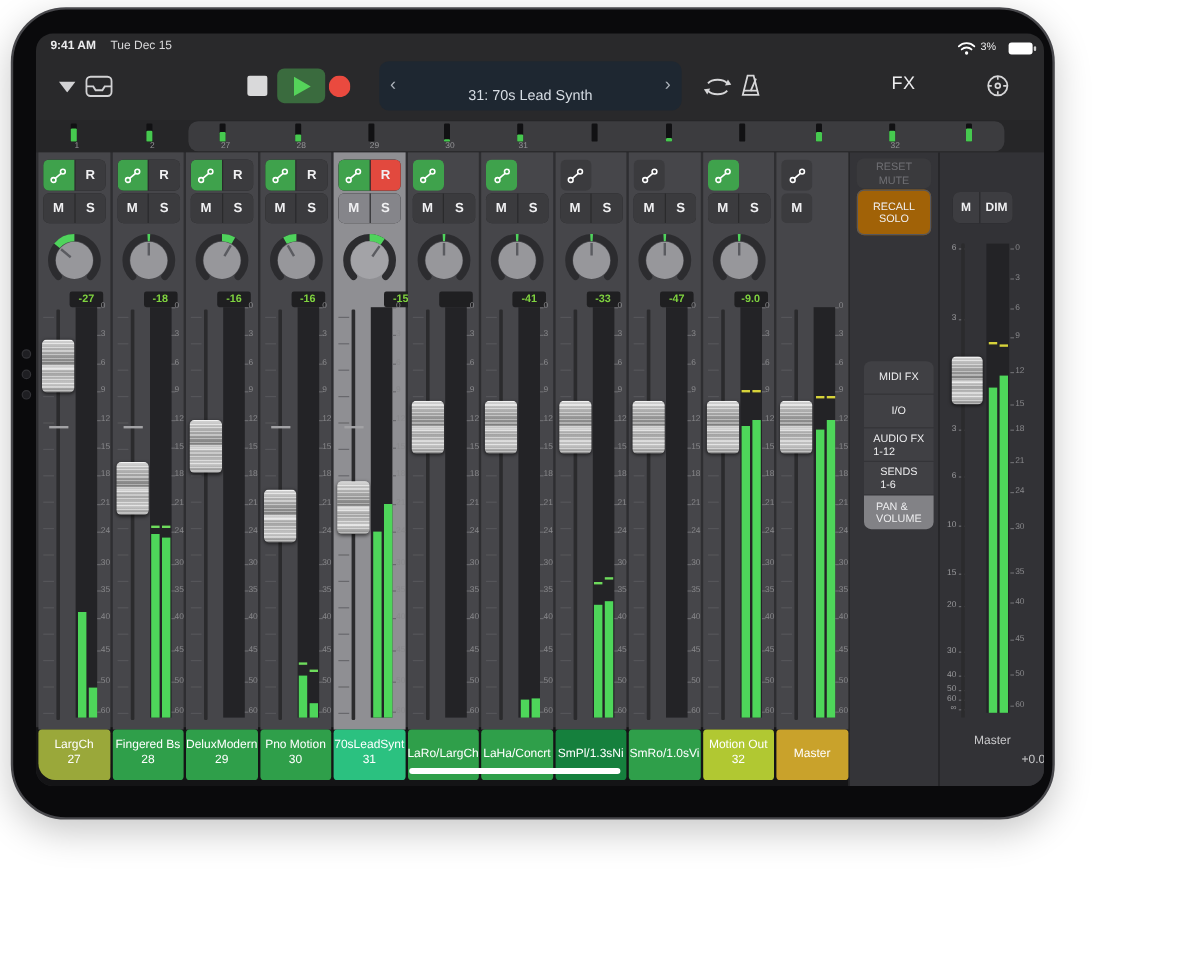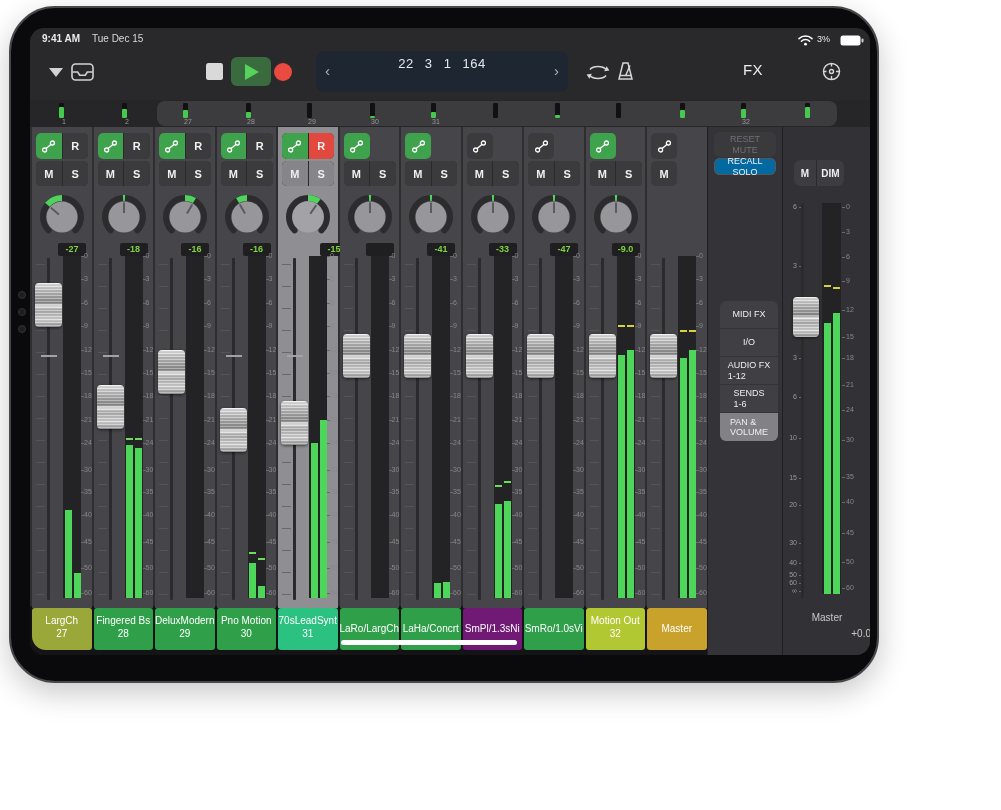--- a/index.html
+++ b/index.html
@@ -26,21 +26,21 @@
   .ov-fill{position:absolute;left:0;bottom:0;width:5px;background:#46c94f;border-radius:1px;}
   .ov-num{position:absolute;top:90px;width:20px;margin-left:-7px;text-align:center;font-size:7px;color:#97979a;}
   
   .mixer-bg{position:absolute;left:0;top:99px;width:677px;height:481px;background:#2e2e31;}
   .labelband{position:absolute;left:0;top:578px;width:677px;height:49px;background:#141416;}
   .right-panel{position:absolute;left:677px;top:99px;width:75px;height:528px;background:#343438;border-left:1px solid #202022;}
   .master-sec{position:absolute;left:752px;top:99px;width:88px;height:528px;background:#323236;border-left:1px solid #202022;}
   
   .rp-btn{position:absolute;left:6px;width:62px;border-radius:6px;display:flex;align-items:center;justify-content:center;text-align:center;font-size:9px;line-height:10.5px;white-space:pre-line;}
   .rp-reset{top:5px;height:25px;background:#3a3a3d;color:#707074;}
-  .rp-recall{top:31px;height:17px;background:#0369a1;color:#f0f0f2;box-shadow:inset 0 0 0 1px #57575b;}
+  .rp-recall{top:31px;height:38px;background:#a16207;color:#f0f0f2;box-shadow:inset 0 0 0 1px #57575b;}
   .vw-btn{position:absolute;left:12px;width:58px;height:27px;background:#404044;color:#ededef;font-size:9px;line-height:10.5px;display:flex;align-items:center;justify-content:center;text-align:left;white-space:pre-line;}
   .vw-sel{background:#828286;}
   
   .mdim{position:absolute;left:11px;top:33px;width:50px;height:26px;background:#2a2a2c;border-radius:6px;overflow:hidden;display:flex;gap:1px;}
   .mdim>div{background:#3d3d41;color:#f0f0f2;font-size:10px;font-weight:700;display:flex;align-items:center;justify-content:center;}
   .master-name{position:absolute;left:0px;top:485px;width:88px;text-align:center;font-size:10px;color:#c8c8ca;}
   .master-val{position:absolute;left:0px;top:501px;width:88px;text-align:right;font-size:10px;color:#c8c8ca;}
   
   .strip{position:absolute;top:99px;height:481px;background:#46464a;}
   .strip.sel{background:#8f8f93;}
@@ -114,21 +114,21 @@
     </div>
     <div class="tb-icon" style="left:244px;top:35px;width:18px;height:18px;">
       <svg width="18" height="18">
           <circle cx="9" cy="9" r="9" fill="#ea4a3f"></circle>
         </svg>
     </div>
 
     <div class="lcd">
       <div class="lcd-chev" style="left:9px;">‹</div>
       <div class="lcd-chev" style="right:9px;">›</div>
-      <div class="lcd-line1">22 3 1 164</div>
+      <div class="lcd-line2">31: 70s Lead Synth</div>
     </div>
 
     <div class="tb-icon" style="left:556px;top:34px;width:24px;height:20px;">
       <svg width="24" height="19" viewBox="0 0 24 19">
         <path d="M4 6.5 A9 5.5 0 0 1 20 6.5" fill="none" stroke="#d6d6d8" stroke-width="1.6"></path>
         <polygon points="20.6,3.2 23.4,7.6 18.2,8.2" fill="#d6d6d8"></polygon>
         <path d="M20 12.5 A9 5.5 0 0 1 4 12.5" fill="none" stroke="#d6d6d8" stroke-width="1.6"></path>
         <polygon points="3.4,15.8 0.6,11.4 5.8,10.8" fill="#d6d6d8"></polygon>
       </svg>
     </div>
@@ -911,21 +911,21 @@
           <div class="mlabel" style="left: 52px; top: 361px;">35</div>
           <div class="mtick" style="left: 49px; top: 388px;"></div>
           <div class="mlabel" style="left: 52px; top: 384px;">40</div>
           <div class="mtick" style="left: 49px; top: 415px;"></div>
           <div class="mlabel" style="left: 52px; top: 411px;">45</div>
           <div class="mtick" style="left: 49px; top: 441px;"></div>
           <div class="mlabel" style="left: 52px; top: 437px;">50</div>
           <div class="mtick" style="left: 49px; top: 466px;"></div>
           <div class="mlabel" style="left: 52px; top: 462px;">60</div>
         </div>
-        <div class="tlabel oneline" style="left: 432.5px; width: 59.5px; background: #701a75;">
+        <div class="tlabel oneline" style="left: 432.5px; width: 59.5px; background: #15803d;">
           <div class="l1">SmPl/1.3sNi</div>
         </div>
         <div class="strip" style="left: 494px; width: 59.5px;">
           <div class="pairbtn" style="left: 4px; top: 6px; width: 26px; height: 26px;">
             <div class="halfbtn">
               <svg width="15" height="15" viewBox="0 0 15 15">
   <line x1="4.8" y1="9.8" x2="10.2" y2="5.2" stroke="#fff" stroke-width="1.4"></line>
   <circle cx="3.6" cy="11" r="2" fill="none" stroke="#fff" stroke-width="1.3"></circle>
   <circle cx="11.4" cy="4" r="2" fill="none" stroke="#fff" stroke-width="1.3"></circle>
 </svg>

